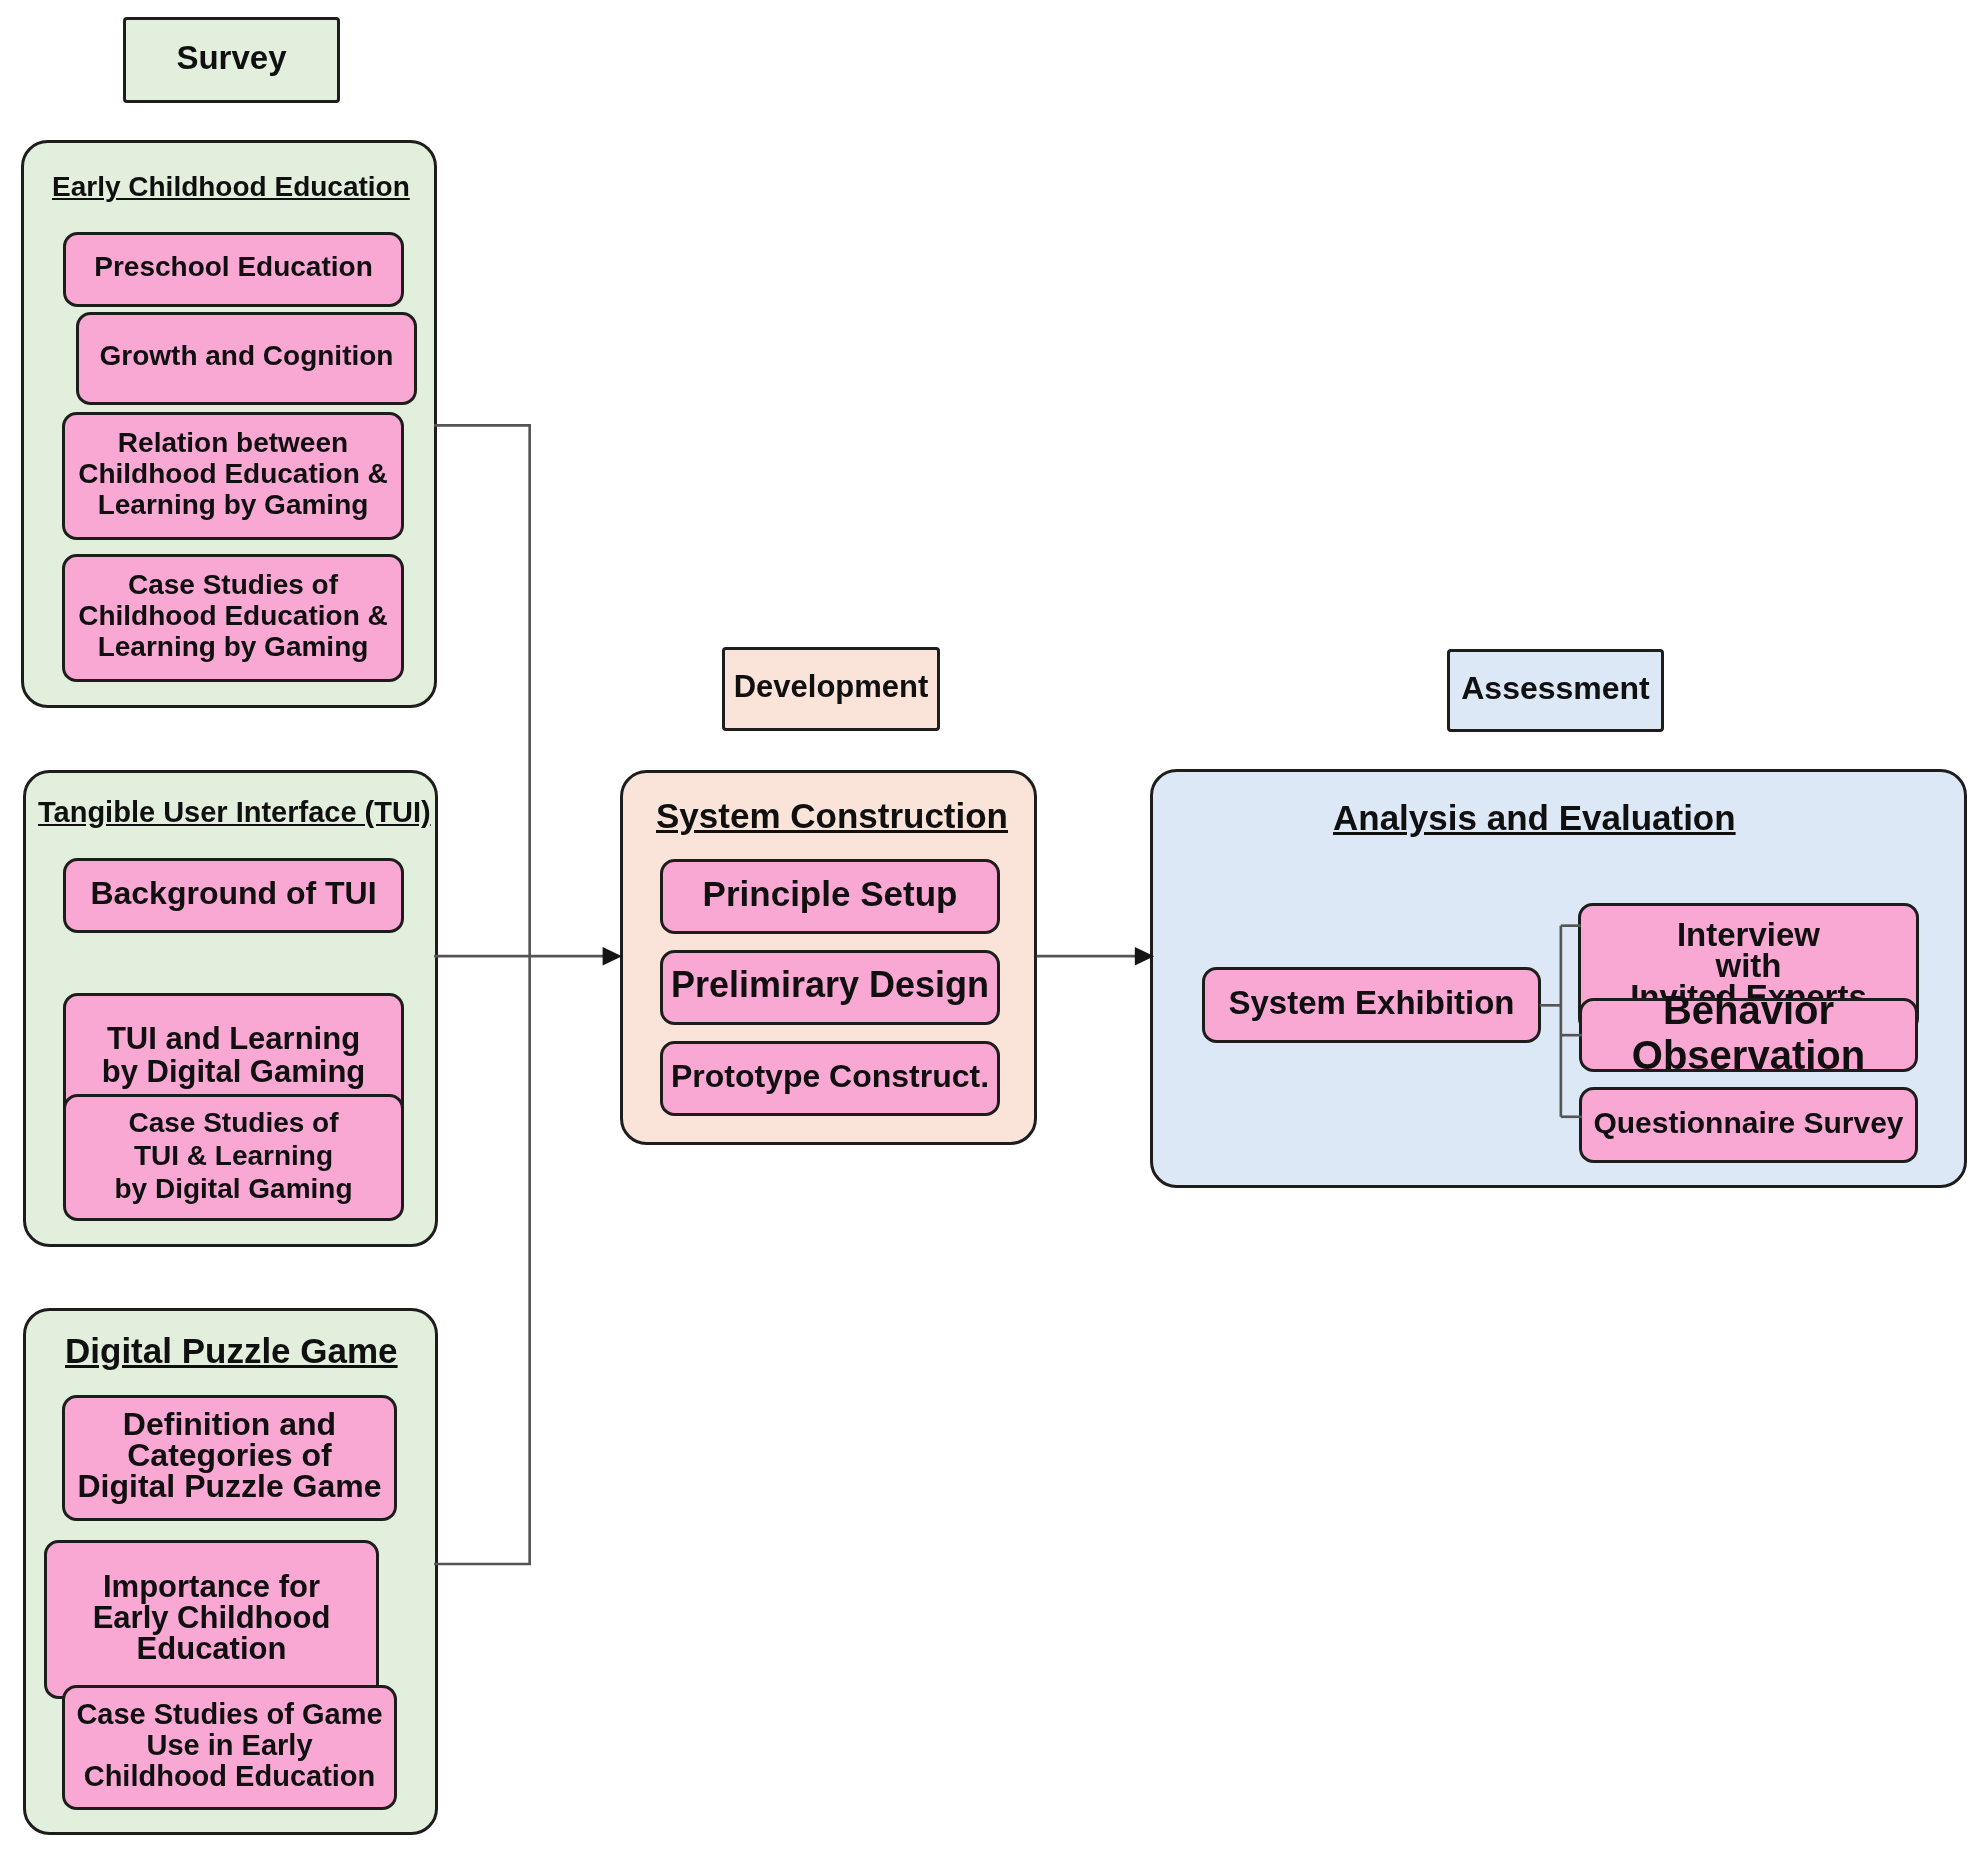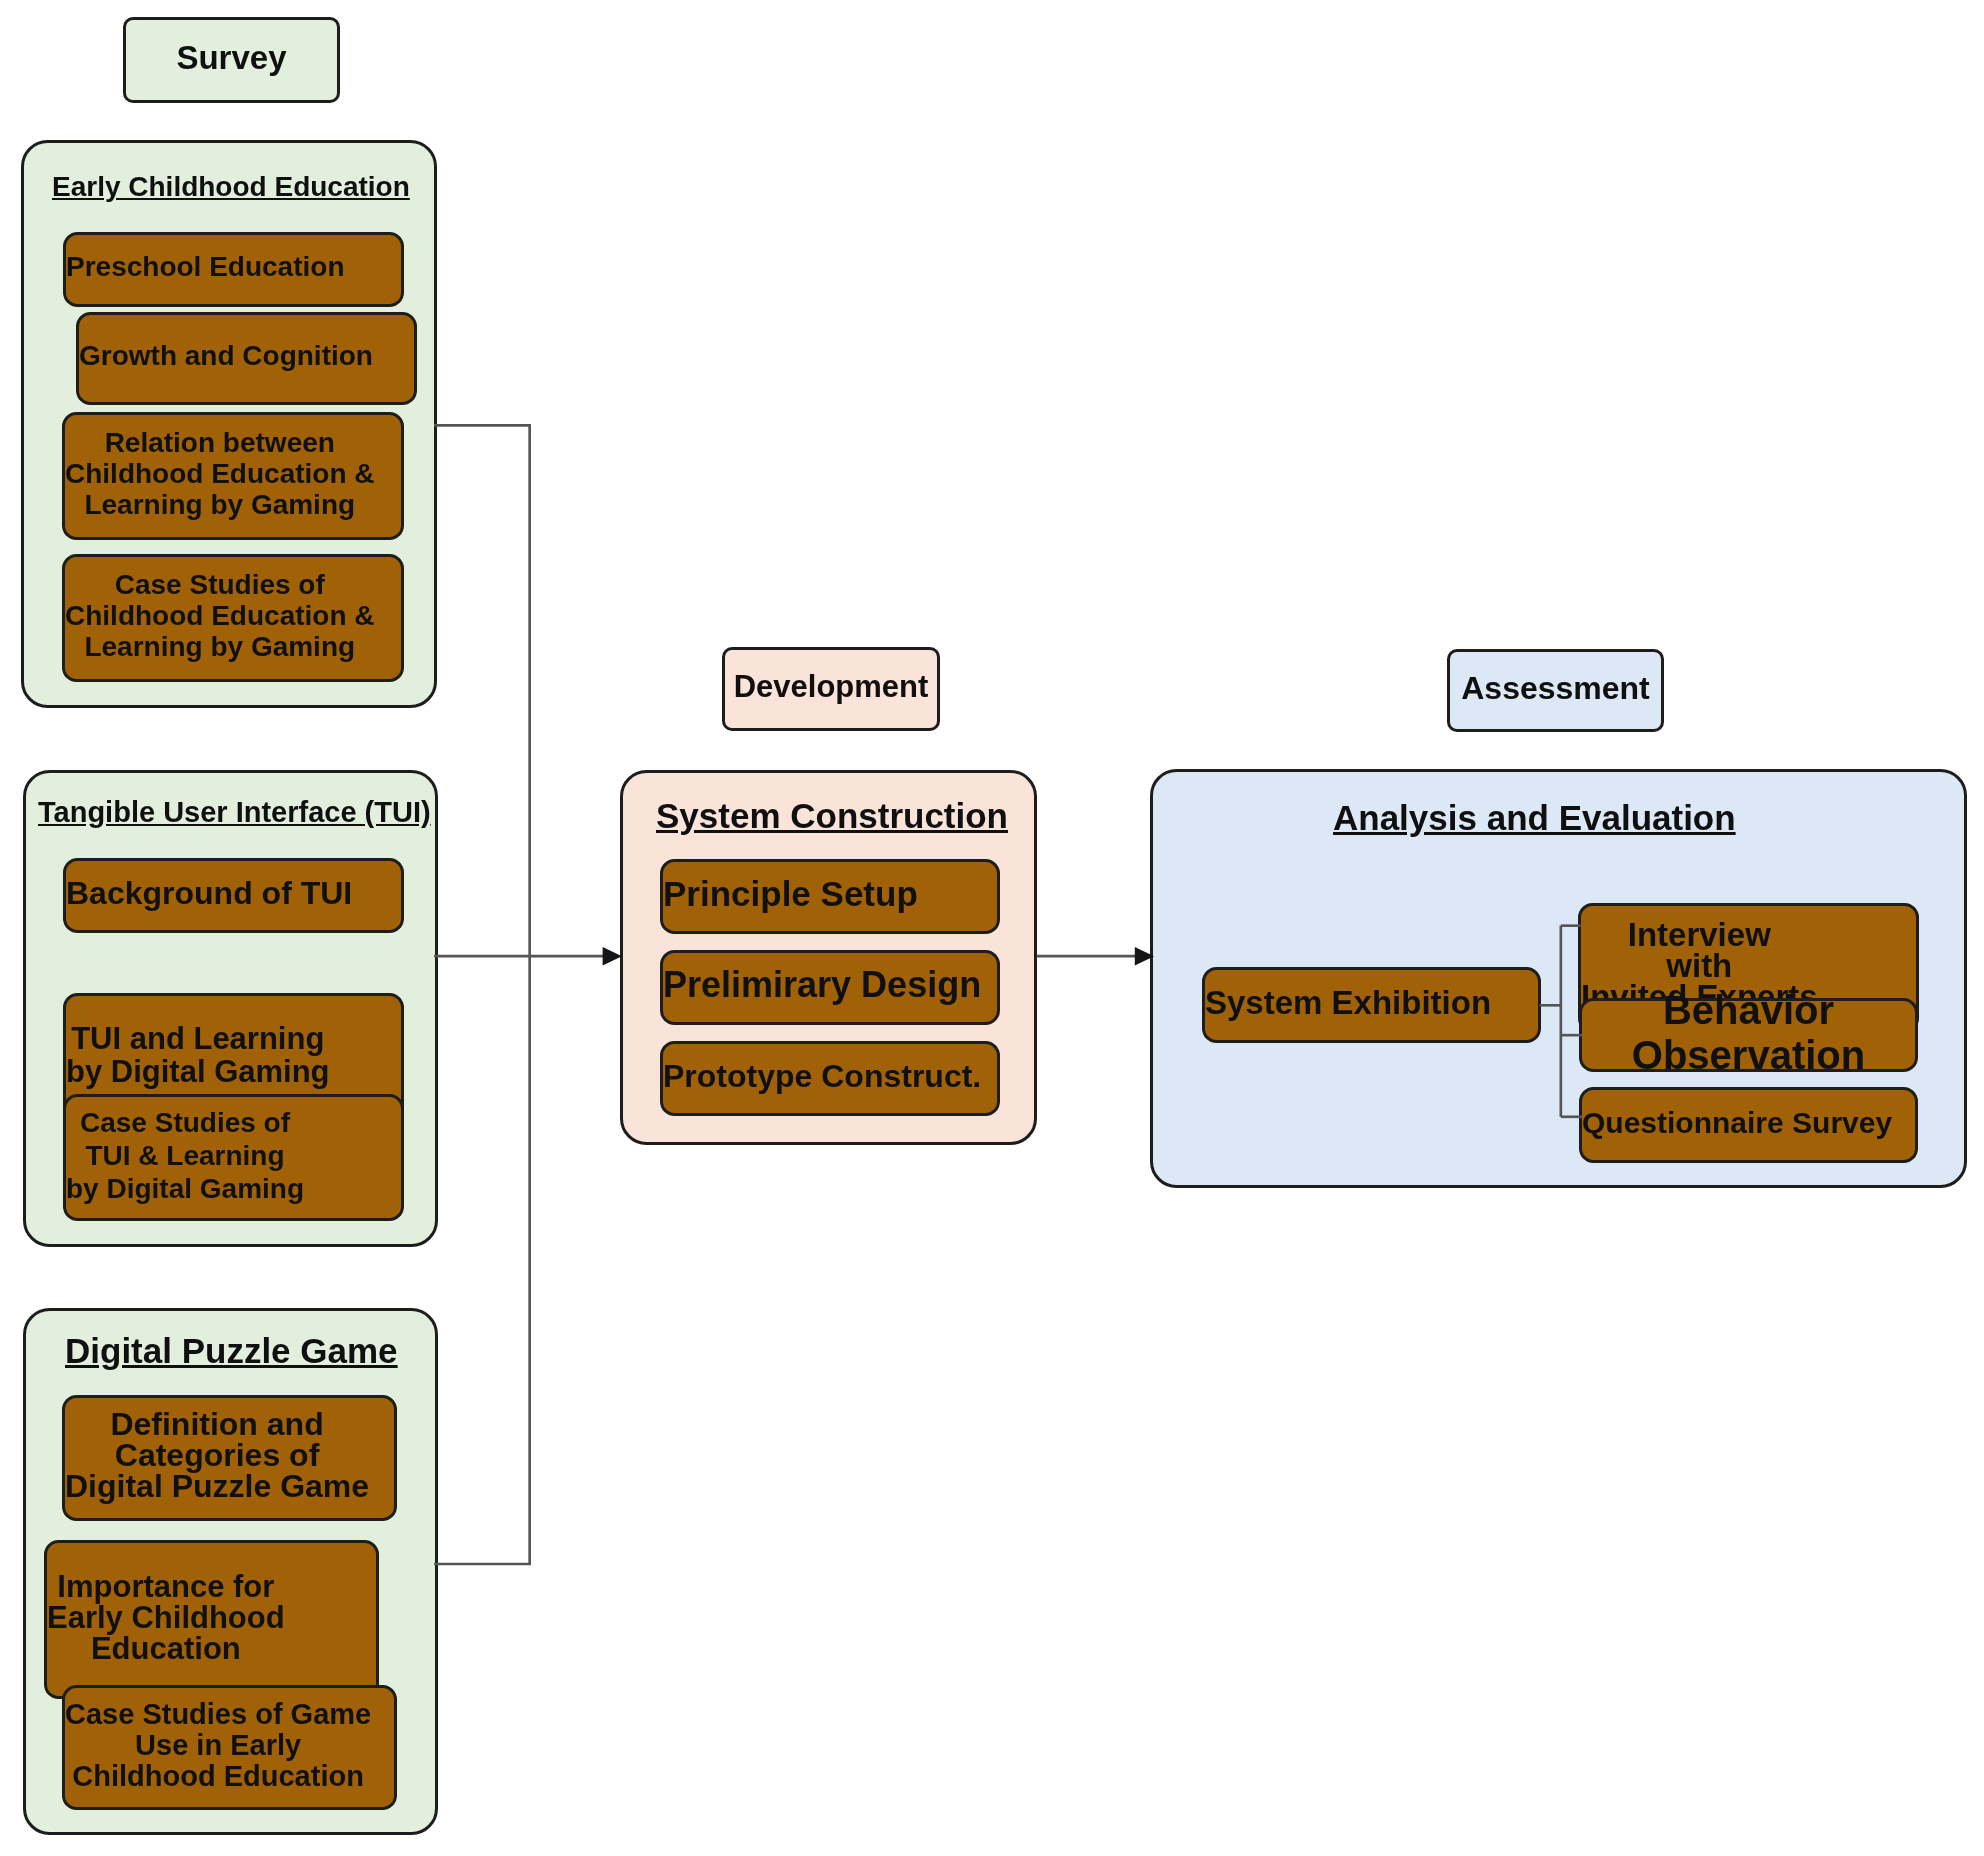--- a/index.html
+++ b/index.html
@@ -3,29 +3,29 @@
 <meta charset="utf-8">
 <title>Research Framework Diagram</title>
 <style>
   html,body{margin:0;padding:0;background:#ffffff;}
   body{width:1985px;height:1856px;position:relative;overflow:hidden;
        font-family:"Liberation Sans",sans-serif;}
   #stage{position:absolute;left:0;top:0;width:1985px;height:1856px;background:#ffffff;}
 
   .box{position:absolute;box-sizing:border-box;border:3.6px solid #1d1d1b;}
 
-  .phase-tag{border-radius:10px;display:flex;align-items:center;justify-content:center;padding-bottom:4px;}
+  .phase-tag{border-radius:4px;display:flex;align-items:center;justify-content:center;padding-bottom:4px;}
   .phase-tag b{font-weight:bold;color:#101010;}
 
   .group{border-radius:26.5px;}
   .group-title{position:absolute;font-weight:bold;color:#101010;white-space:nowrap;
                line-height:1;text-decoration:underline;}
 
-  .leaf{border-radius:14.6px;background:#a16207;display:flex;align-items:center;
-        padding-bottom:4.6px;}
+  .leaf{border-radius:14.6px;background:#f9a8d4;display:flex;align-items:center;
+        justify-content:center;padding-bottom:4.6px;}
   .leaf b{font-weight:bold;color:#101010;text-align:center;display:block;}
 
   svg.lines{position:absolute;left:0;top:0;overflow:visible;}
 </style>
 </head>
 <body>
 
 <div id="stage">
 
   <div class="box phase-tag" style="left:123px;top:17.4px;width:217px;height:86px;background:#e2efdd;">

